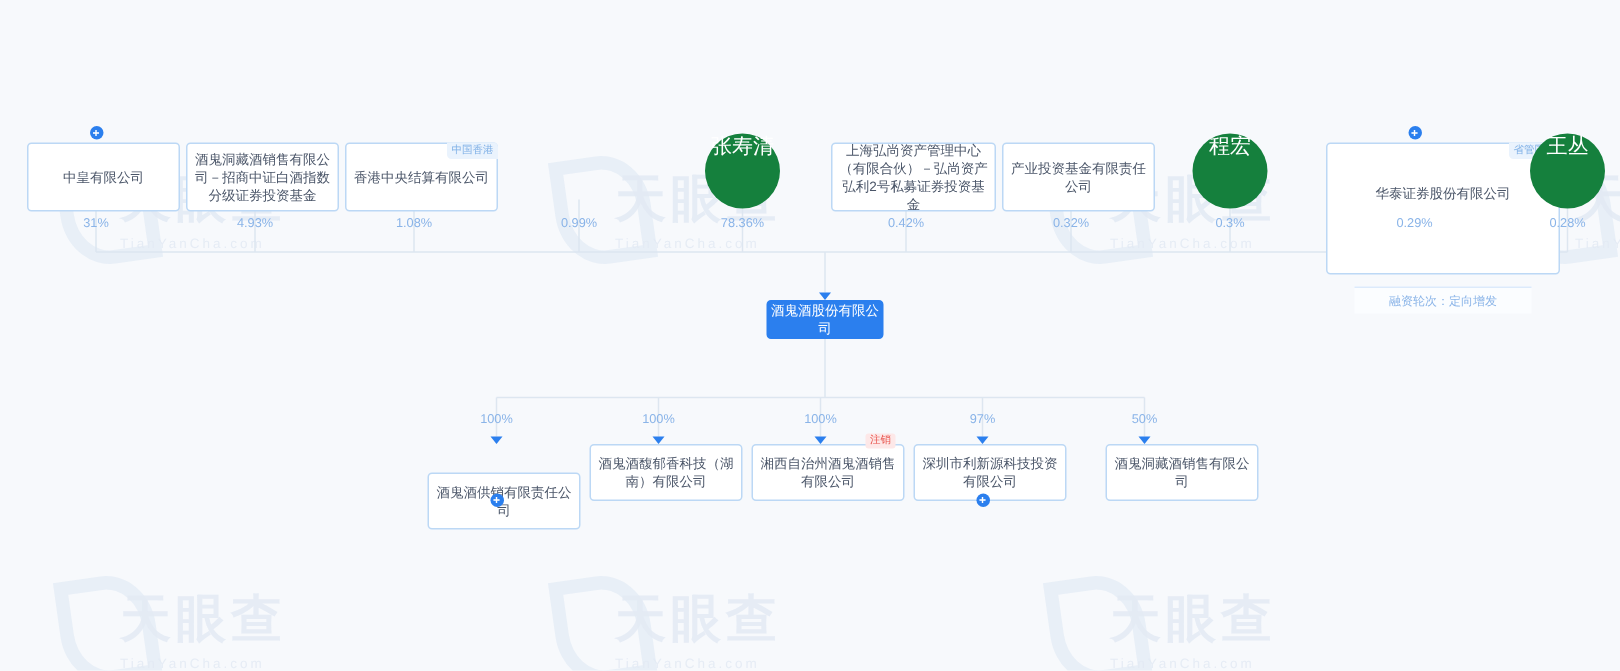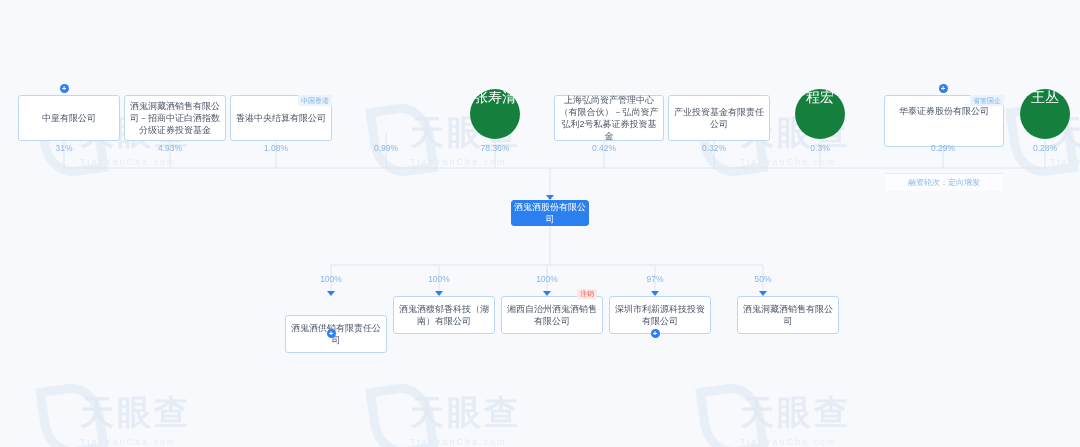--- a/index.html
+++ b/index.html
@@ -78,21 +78,21 @@
     line-height: 12px;
     text-align: center;
     display: flex;
     align-items: center;
     justify-content: center;
     padding: 3px 4px;
     cursor: pointer;
   }
   .box.with-footer {
     display: block;
-    padding: 0;
+    padding: 18px;
   }
   .box .box-main {
     display: flex;
     align-items: center;
     justify-content: center;
     padding: 5px 4px 4px;
     min-height: 20px;
   }
   .box .box-footer {
     border-top: 1px solid #dceafb;

